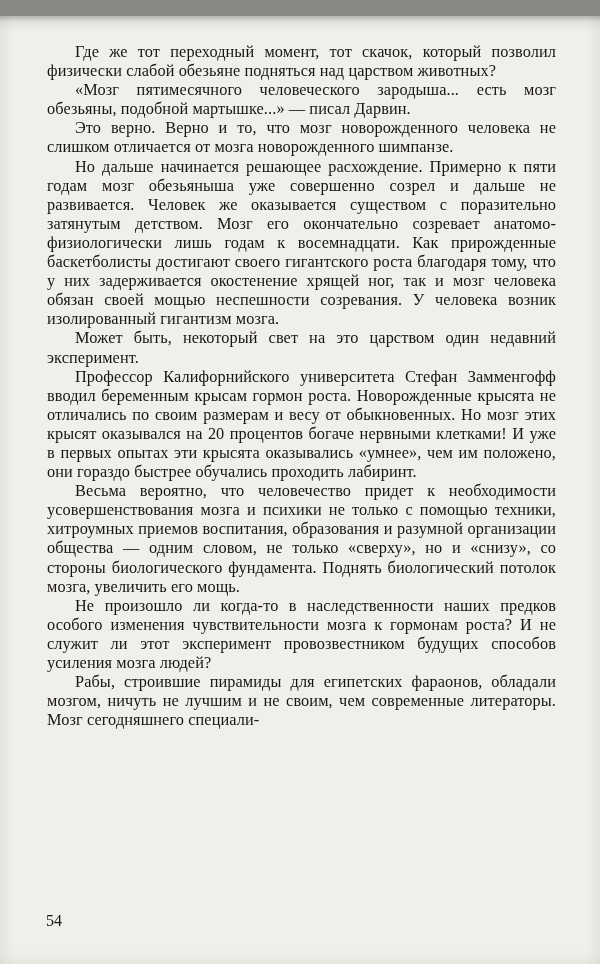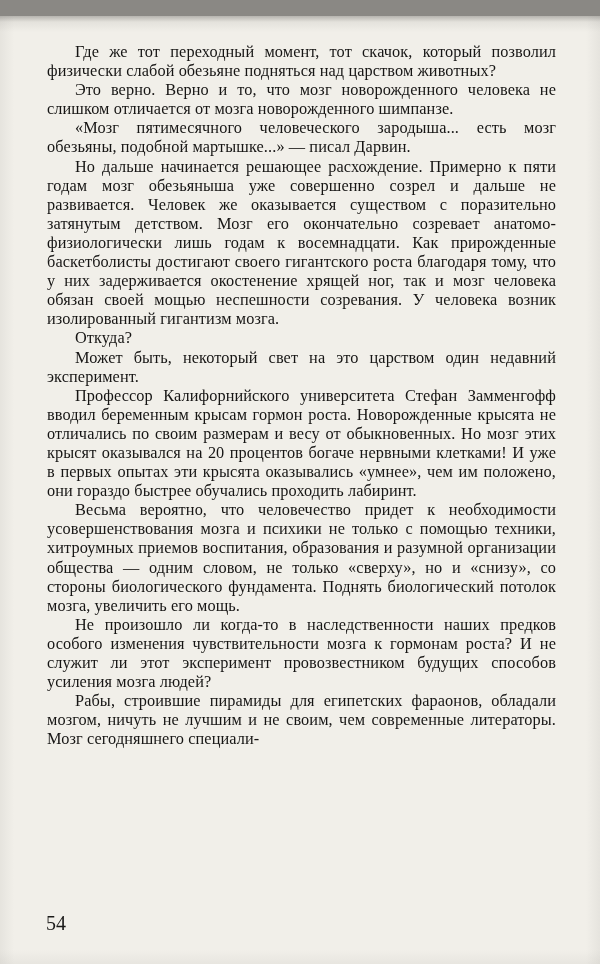--- a/index.html
+++ b/index.html
@@ -34,34 +34,33 @@
   .text-block p {
     margin: 0;
     text-indent: 28px;
     text-align: justify;
   }
   .page-number {
     position: absolute;
     left: 46px;
     top: 896px;
     color: #1a1918;
-    font-size: 20px;
+    font-size: 16px;
     font-weight: 500;
   }
 </style>
 </head>
 <body>
 
 <div class="scan-page">
   <div class="text-block">
     <p>Где же тот переходный момент, тот скачок, который позволил физически слабой обезьяне подняться над царством животных?</p>
+    <p>«Мозг пятимесячного человеческого зародыша... есть мозг обезьяны, подобной мартышке...» — писал Дарвин.</p>
     <p>Это верно. Верно и то, что мозг новорожденного человека не слишком отличается от мозга новорожденного шимпанзе.</p>
-    <p>«Мозг пятимесячного человеческого зародыша... есть мозг обезьяны, подобной мартышке...» — писал Дарвин.</p>
     <p>Но дальше начинается решающее расхождение. Примерно к пяти годам мозг обезьяныша уже совершенно созрел и дальше не развивается. Человек же оказывается существом с поразительно затянутым детством. Мозг его окончательно созревает анатомо-физиологически лишь годам к восемнадцати. Как прирожденные баскетболисты достигают своего гигантского роста благодаря тому, что у них задерживается окостенение хрящей ног, так и мозг человека обязан своей мощью неспешности созревания. У человека возник изолированный гигантизм мозга.</p>
-    <p>Откуда?</p>
     <p>Может быть, некоторый свет на это царством один недавний эксперимент.</p>
     <p>Профессор Калифорнийского университета Стефан Замменгофф вводил беременным крысам гормон роста. Новорожденные крысята не отличались по своим размерам и весу от обыкновенных. Но мозг этих крысят оказывался на 20 процентов богаче нервными клетками! И уже в первых опытах эти крысята оказывались «умнее», чем им положено, они гораздо быстрее обучались проходить лабиринт.</p>
     <p>Весьма вероятно, что человечество придет к необходимости усовершенствования мозга и психики не только с помощью техники, хитроумных приемов воспитания, образования и разумной организации общества — одним словом, не только «сверху», но и «снизу», со стороны биологического фундамента. Поднять биологический потолок мозга, увеличить его мощь.</p>
     <p>Не произошло ли когда-то в наследственности наших предков особого изменения чувствительности мозга к гормонам роста? И не служит ли этот эксперимент провозвестником будущих способов усиления мозга людей?</p>
     <p>Рабы, строившие пирамиды для египетских фараонов, обладали мозгом, ничуть не лучшим и не своим, чем современные литераторы. Мозг сегодняшнего специали-</p>
   </div>
   <div class="page-number">54</div>
 </div>
 
 </body></html>

